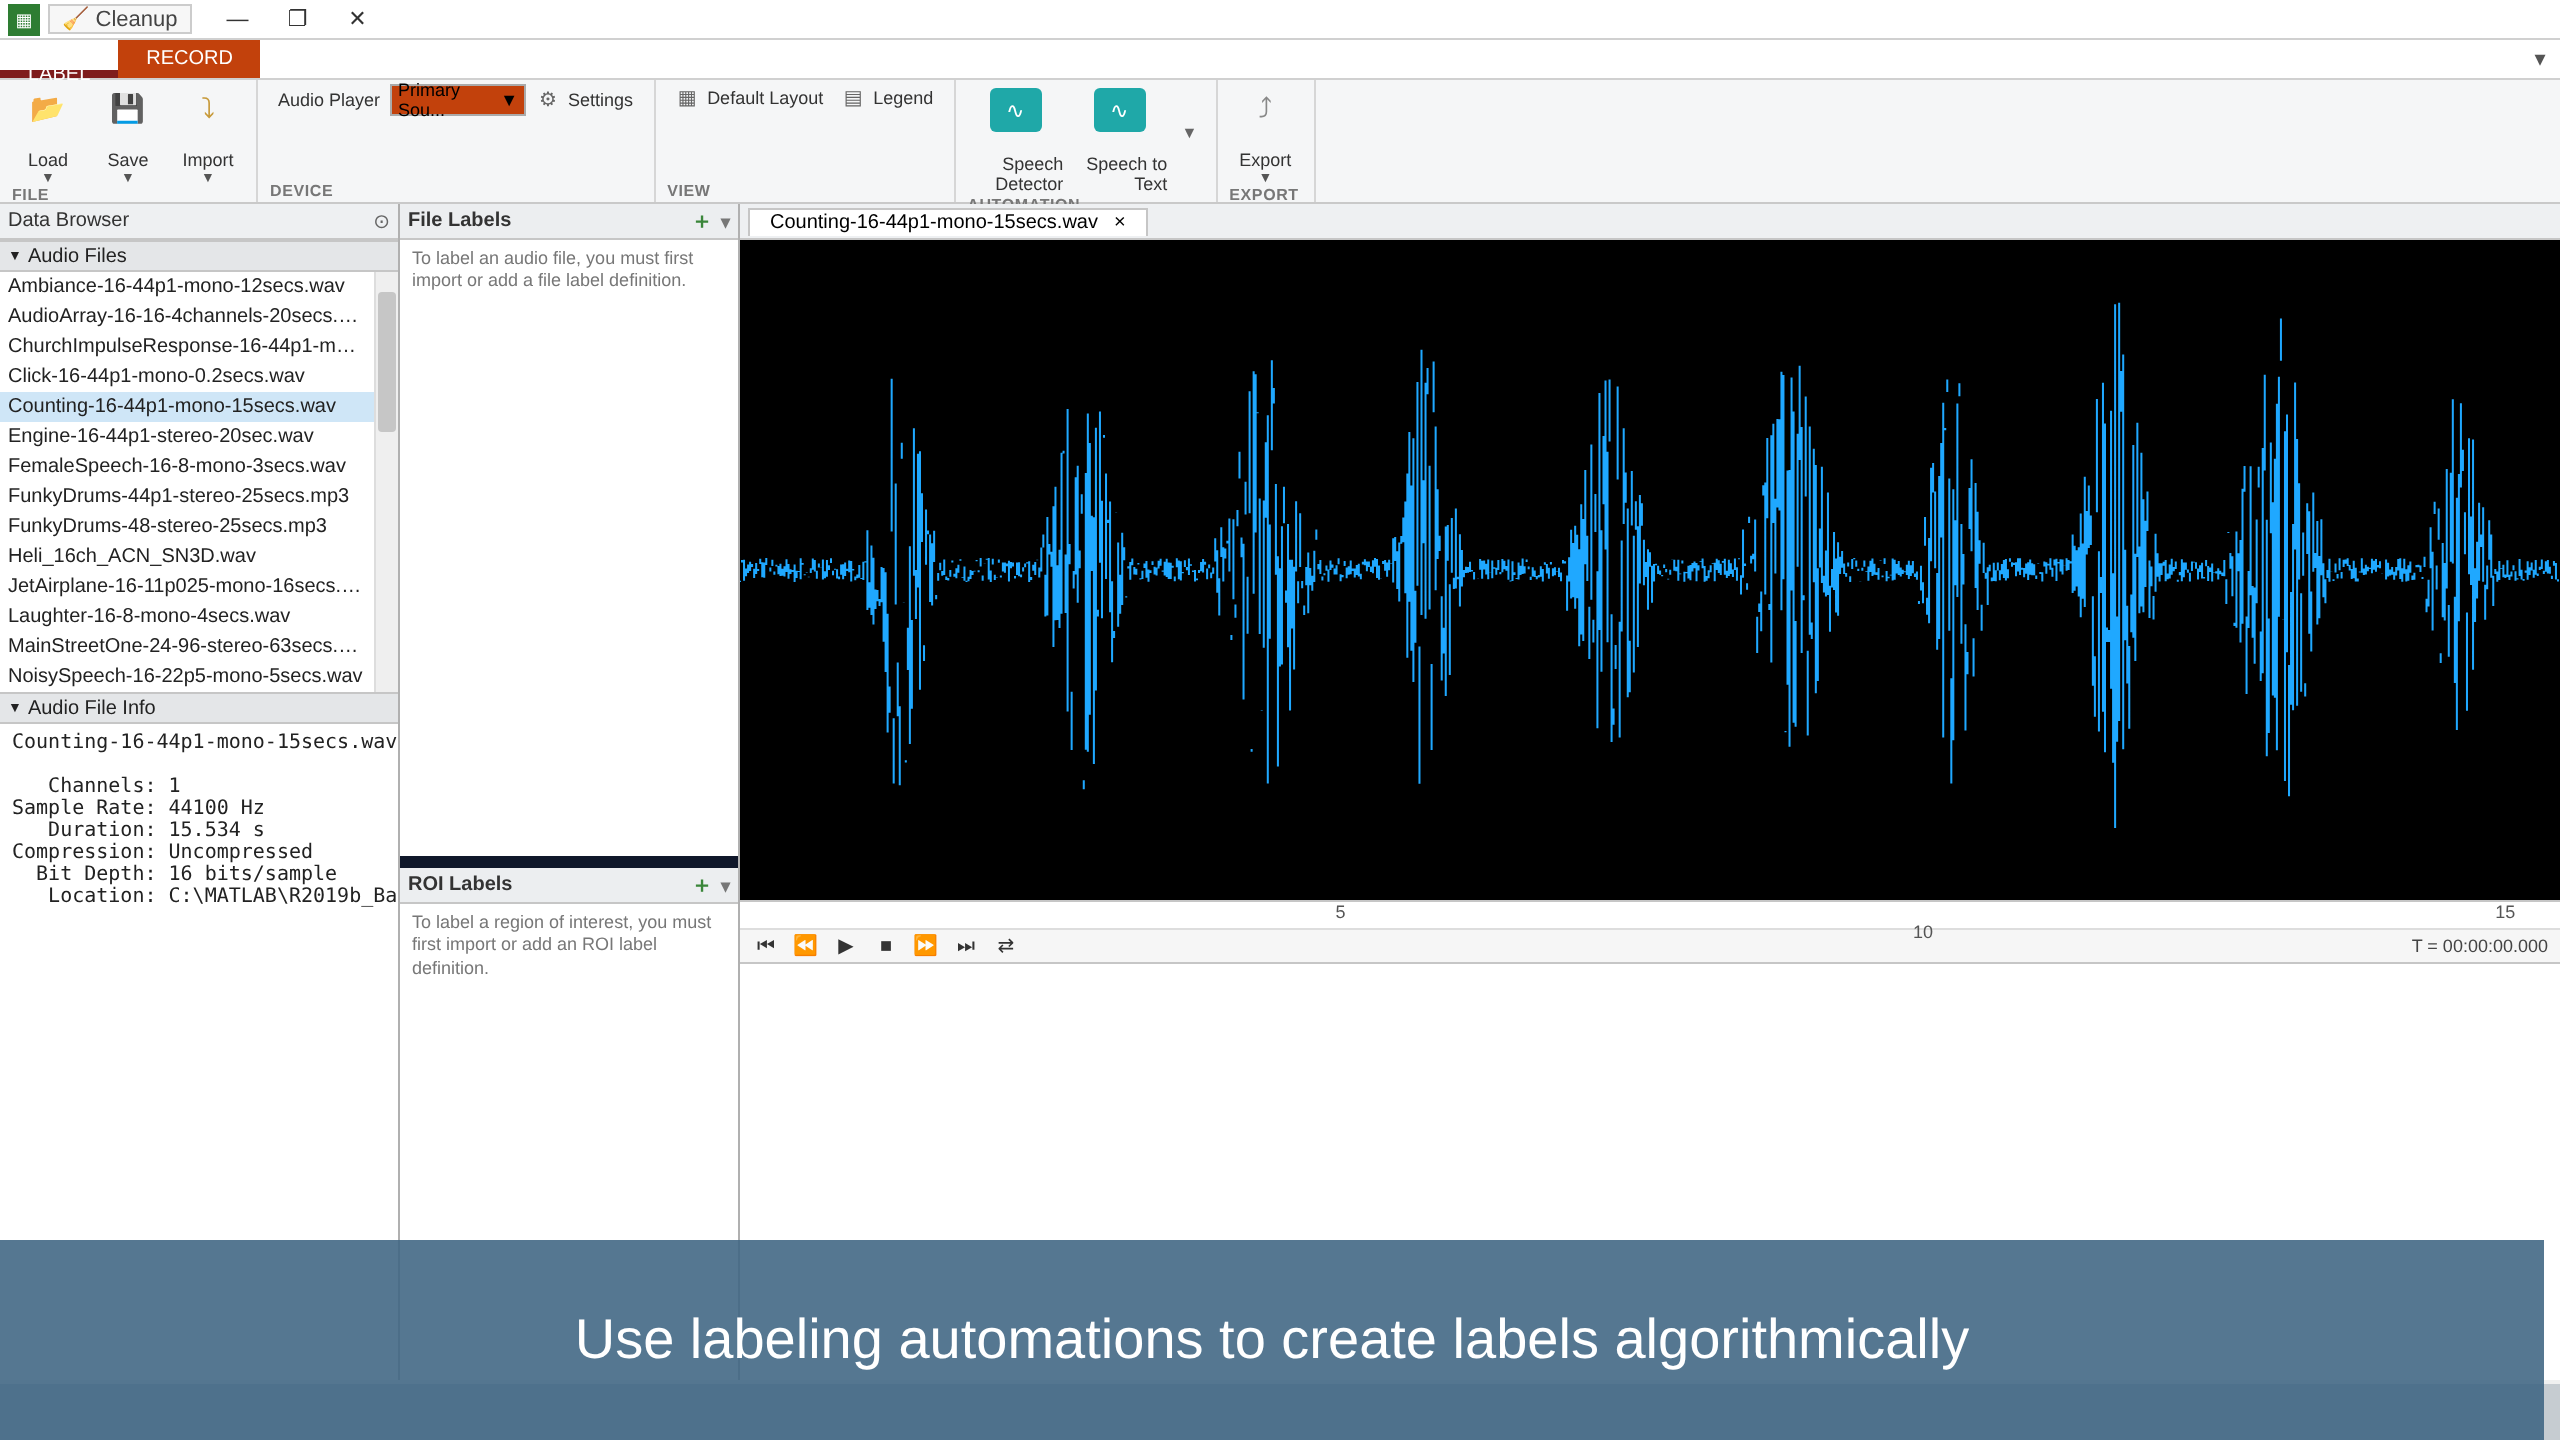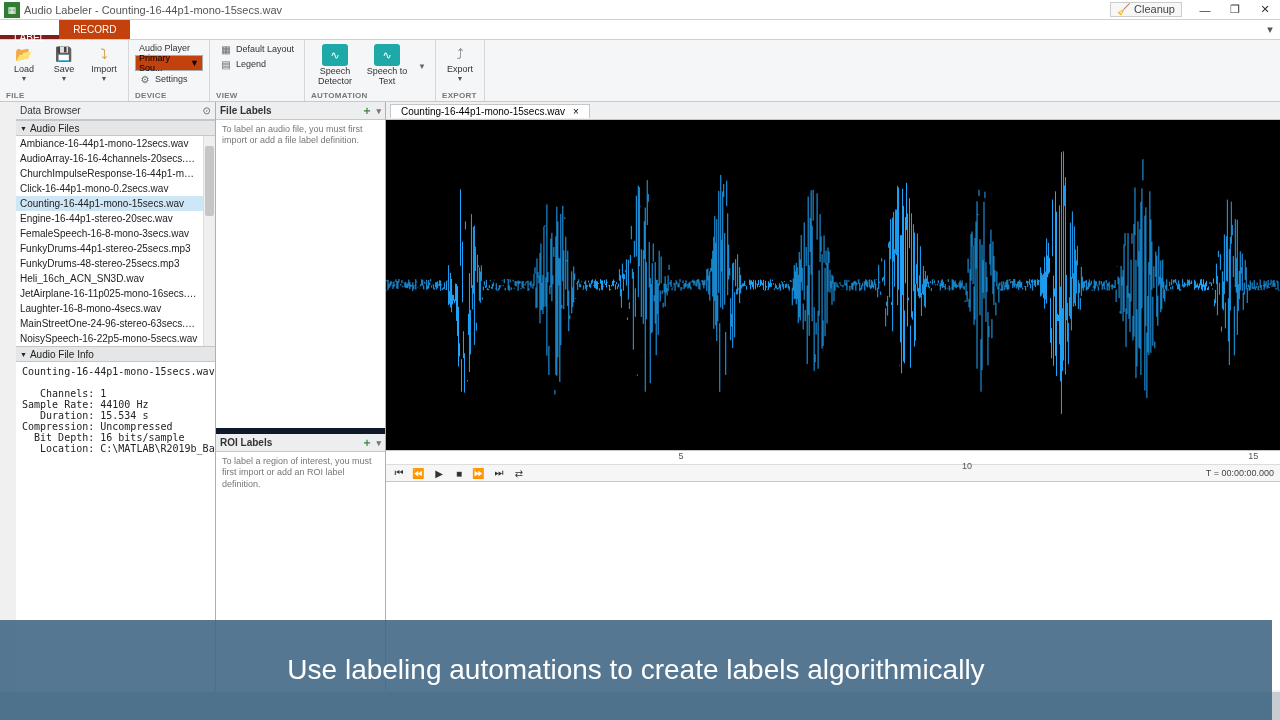--- a/index.html
+++ b/index.html
@@ -20,31 +20,31 @@
 .tabrow .spacer { flex: 1; }
 .tabrow .help { width: 20px; display: flex; align-items: center; justify-content: center; font-size: 11px; color: #555; }
 
 
 .ribbon { height: 62px; background: #f5f6f7; border-bottom: 1px solid #c9c9c9; display: flex; }
 .ribbon .group { border-right: 1px solid #d6d6d6; padding: 2px 6px 0; display: flex; flex-direction: column; }
 .ribbon .group-body { flex: 1; display: flex; align-items: flex-start; gap: 4px; }
 .ribbon .group-label { height: 10px; font-size: 8px; color: #777; text-align: left; letter-spacing: 0.3px; font-weight: bold; }
 .rbtn { display: flex; flex-direction: column; align-items: center; justify-content: flex-start; width: 36px; padding-top: 2px; cursor: pointer; }
 .rbtn .ricon { width: 20px; height: 20px; display: flex; align-items: center; justify-content: center; font-size: 14px; color: #c79a3a; }
-.rbtn .rlabel { font-size: 9px; color: #333; text-align: center; line-height: 1.1; margin-top: 1px; }
+.rbtn .rlabel { font-size: 9px; color: #333; text-align: right; line-height: 1.1; margin-top: 12px; }
 .rbtn .rcaret { font-size: 7px; color: #555; }
-.smallrow { display: flex; flex-direction: column; gap: 1px; }
+.smallrow { display: flex; flex-direction: row; gap: 1px; }
 .smallbtn { display: flex; align-items: center; gap: 4px; font-size: 9px; color: #333; padding: 1px 4px; cursor: pointer; }
 .smallbtn .sicon { width: 12px; height: 12px; display: inline-flex; align-items: center; justify-content: center; font-size: 10px; color: #666; }
 .dropdown { font-size: 9px; border: 1px solid #aaa; background: #c2410c; padding: 1px 3px; width: 68px; height: 16px; display: flex; align-items: center; justify-content: space-between; }
 .autobtn { width: 48px; }
 .autobtn .ricon { width: 26px; height: 22px; background: #1fa8a8; border-radius: 3px; color: #fff; font-size: 11px; }
 
 
-.main { display: flex; height: 588px; padding-left: 16px; }
+.main { display: flex; height: 588px; }
 .leftcol { width: 200px; display: flex; flex-direction: column; border-right: 1px solid #b0b0b0; background: #fff; }
 .leftheader { height: 18px; background: #eef0f2; border-bottom: 1px solid #c6c6c6; display: flex; align-items: center; font-size: 10px; padding: 0 4px; color: #333; }
 .leftheader .grow { flex: 1; }
 .leftheader .gear { font-size: 10px; color: #666; cursor: pointer; }
 .section-h { height: 16px; background: #e4e6e8; border-bottom: 1px solid #c6c6c6; border-top: 1px solid #c6c6c6; display: flex; align-items: center; font-size: 10px; padding: 0 4px; color: #222; cursor: pointer; }
 .section-h .caret { margin-right: 3px; font-size: 7px; }
 .filelist { flex: 0 0 auto; overflow: hidden; position: relative; height: 210px; }
 .filelist-inner { position: absolute; inset: 0 12px 0 0; overflow: hidden; }
 .filelist .row { font-size: 10px; padding: 1px 4px; white-space: nowrap; overflow: hidden; text-overflow: ellipsis; color: #222; cursor: pointer; line-height: 13px; }
 .filelist .row.selected { background: #cfe6f7; }
@@ -84,21 +84,20 @@
 
 .taskbar { position: absolute; left: 0; right: 0; bottom: 0; height: 28px; background: #1f3b57; opacity: 0.2; }
 
 body { position: relative; }
 </style>
 </head>
 <body>
 
 <div class="titlebar">
   <div class="app-icon">▦</div>
-  <div class="title-text">Audio Labeler - Counting-16-44p1-mono-15secs.wav</div>
   <div class="cleanup">🧹 <span>Cleanup</span></div>
   <div class="winbtn">—</div>
   <div class="winbtn">❐</div>
   <div class="winbtn close">✕</div>
 </div>
 
 <div class="tabrow">
   <div class="tab active">LABEL</div>
   <div class="tab inactive">RECORD</div>
   <div class="spacer"></div>

